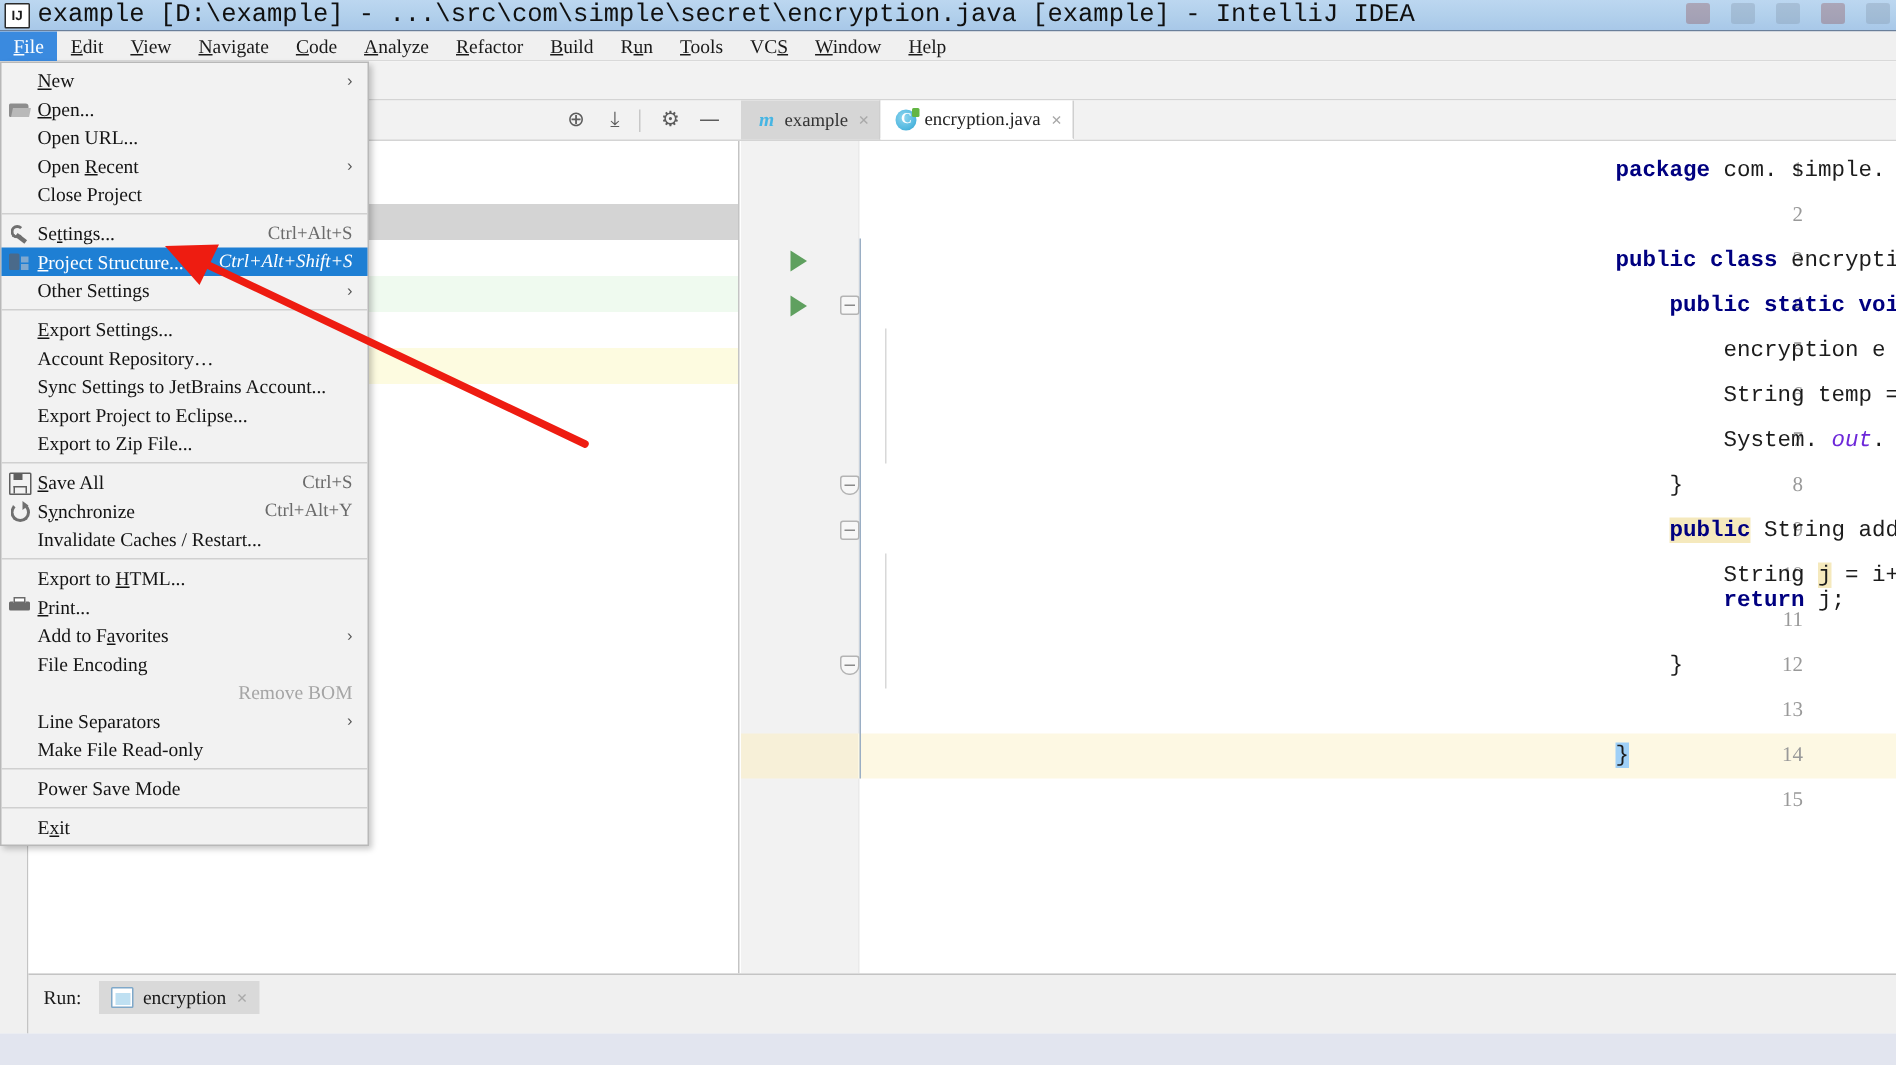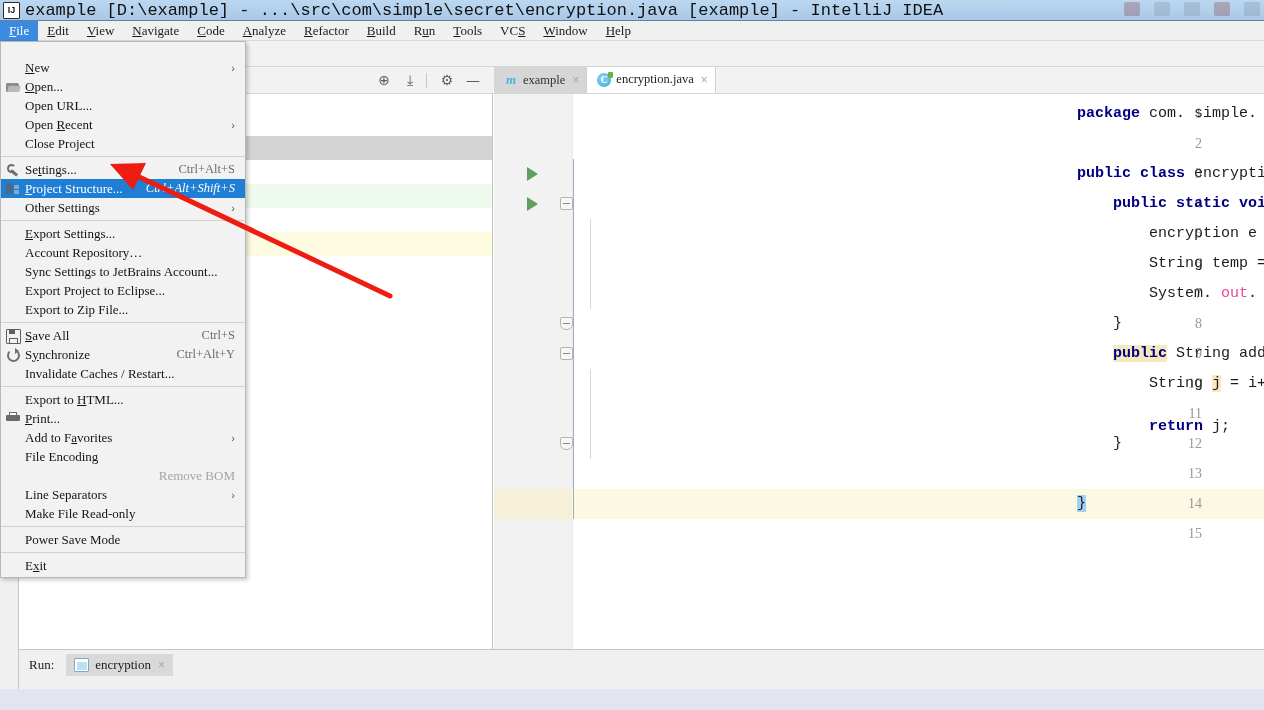--- a/index.html
+++ b/index.html
@@ -171,21 +171,21 @@
   }
   .foldmark.end { border-radius: 2px 2px 6px 6px; }
   .indent-line { position:absolute; width:1px; background:#d8d8d8; }
   .code-line {
     position: absolute; left: 0; width: 770px; height: 30px; line-height: 30px;
     font-family:"Liberation Mono", monospace; font-size: 15px; color: #1c1c1c;
     white-space: pre;
   }
   .code-text { position: absolute; left: 583px; }
   .kw { color: #000080; font-weight: bold; }
-  .stat { color: #ec4899; }
+  .stat { color: #6d28d9; font-style: italic; }
   .hl-yellow { background: #f5e9bd; }
   .hl-blue { background: #9fd0f7; }
   .line-highlight { position:absolute; left:78px; width: 692px; height:30px; background:#fdf8e3; }
   .lineno-highlight { position:absolute; left:0px; width:78px; height:30px; background:#f7f0d8; }
 
   
   .bottom-bar {
     position: absolute; left: 19px; top: 649px; width: 1245px; height: 40px;
     background: #f0f0f0; border-top: 1px solid #c4c4c4; box-sizing: border-box;
   }
@@ -210,21 +210,21 @@
   .statusbar {
     position: absolute; left: 0; top: 689px; width: 1264px; height: 21px;
     background: #e2e5ef;
   }
 
   
   .menu-popup {
     position: absolute; left: 0; top: 41px; width: 246px;
     background: #f2f2f2; border: 1px solid #b8b8b8;
     box-shadow: 2px 2px 4px rgba(0,0,0,0.22);
-    box-sizing: border-box; padding: 16px 0 2px 0;
+    box-sizing: border-box; padding: 2px 0 2px 0;
     z-index: 40;
   }
   .mi {
     position: relative; height: 19px; display: flex; align-items: center;
     font-family:"Liberation Serif",serif; font-size: 13px; color: #141414;
     padding-left: 24px; padding-right: 10px; box-sizing: border-box;
     white-space: nowrap;
   }
   .mi.selected { background: #1e7fd4; color: #ffffff; }
   .mi.disabled { color: #a5a5a5; text-align: right; }
@@ -397,21 +397,21 @@
           <div class="code-line" style="top: 185px;"><span class="code-text">        System. <span class="stat">out</span>. println(temp);</span></div>
           <div class="lineno" style="top: 215px;">8</div>
           <div class="foldmark end" style="top: 223px;"></div>
           <div class="code-line" style="top: 215px;"><span class="code-text">    }</span></div>
           <div class="lineno" style="top: 245px;">9</div>
           <div class="foldmark" style="top: 253px;"></div>
           <div class="code-line" style="top: 245px;"><span class="code-text">    <span class="kw hl-yellow">public</span> String add(String i){</span></div>
           <div class="lineno" style="top: 275px;">10</div>
           <div class="code-line" style="top: 275px;"><span class="code-text">        String <span class="hl-yellow">j</span> = i+ ;</span></div>
           <div class="lineno" style="top: 305px;">11</div>
-          <div class="code-line" style="top: 318px;"><span class="code-text">        <span class="kw">return</span> j;</span></div>
+          <div class="code-line" style="top: 292px;"><span class="code-text">        <span class="kw">return</span> j;</span></div>
           <div class="lineno" style="top: 335px;">12</div>
           <div class="foldmark end" style="top: 343px;"></div>
           <div class="code-line" style="top: 335px;"><span class="code-text">    }</span></div>
           <div class="lineno" style="top: 365px;">13</div>
           <div class="code-line" style="top: 365px;"><span class="code-text"></span></div>
           <div class="lineno-highlight" style="top: 395px;"></div>
           <div class="line-highlight" style="top: 395px;"></div>
           <div class="lineno" style="top: 395px;">14</div>
           <div class="code-line" style="top: 395px;"><span class="code-text"><span class="hl-blue">}</span></span></div>
           <div class="lineno" style="top: 425px;">15</div>

